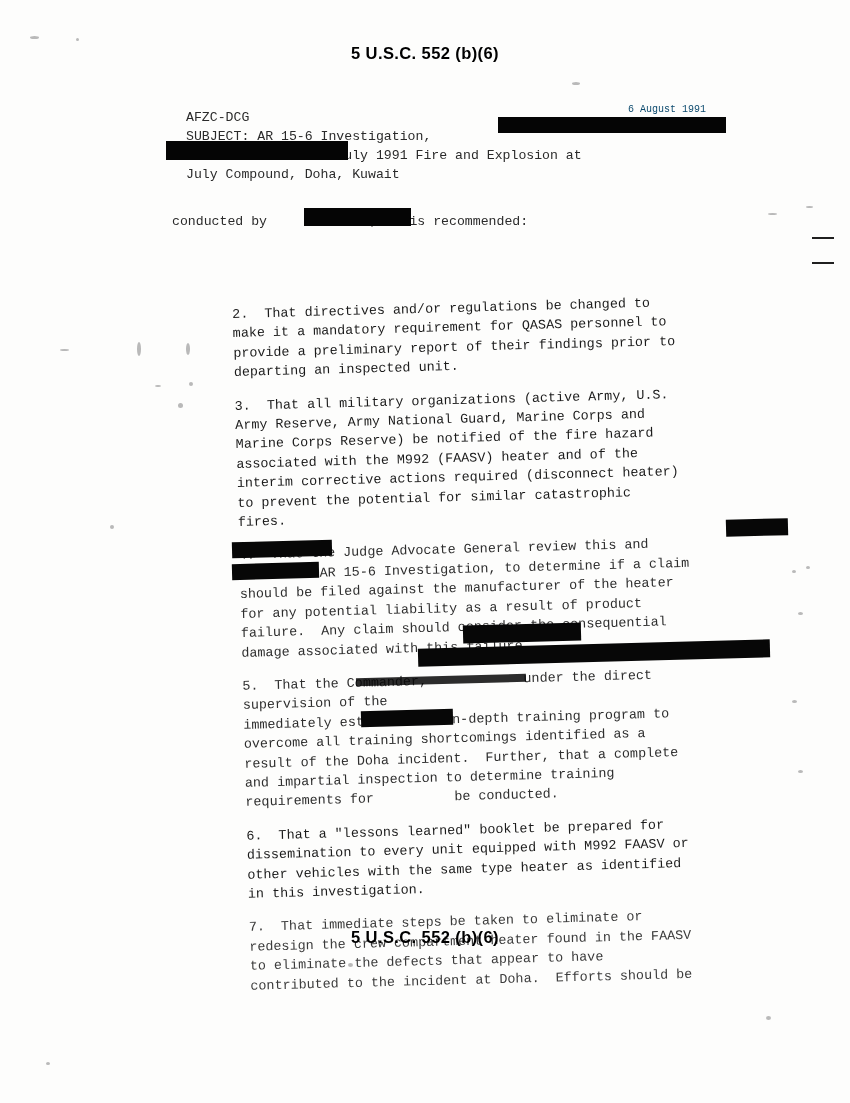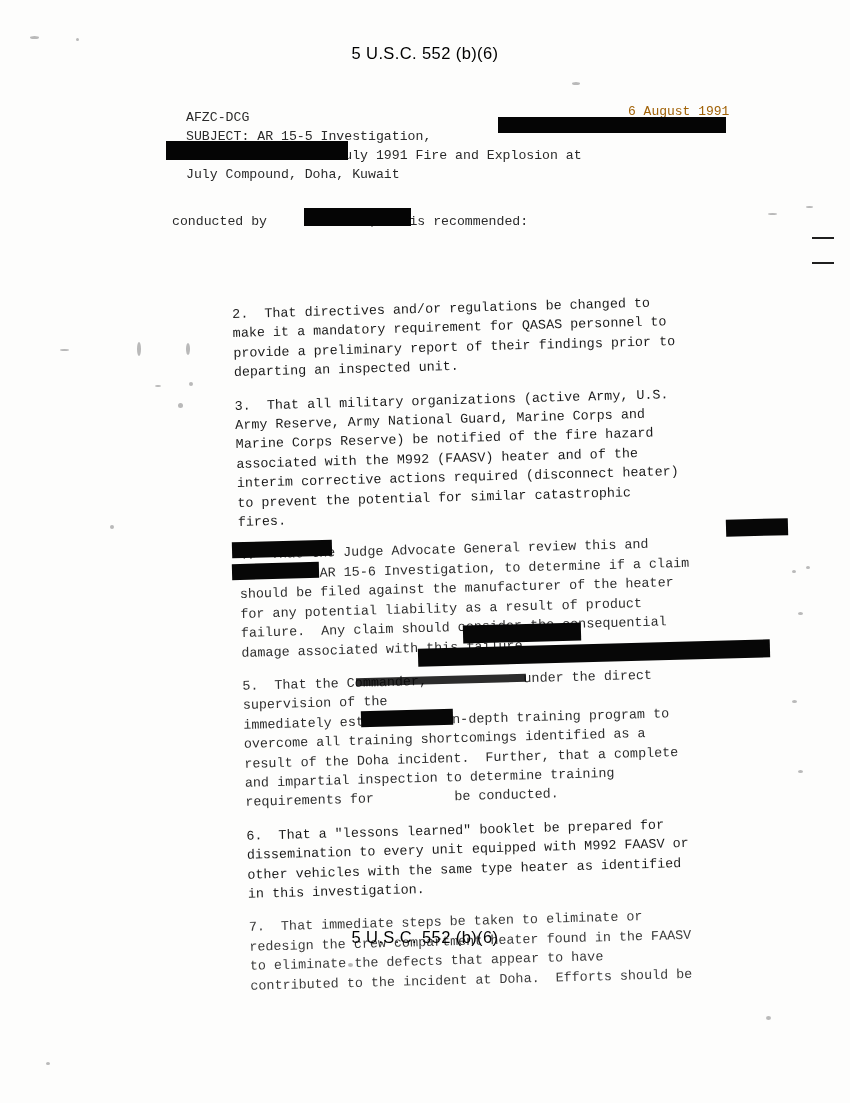--- a/index.html
+++ b/index.html
@@ -24,21 +24,21 @@
     background: #b9b9b9;
     border-radius: 50%;
     pointer-events: none;
   }
 
   .hdr-stamp {
     position: absolute;
     width: 100%;
     text-align: center;
     font-family: "Liberation Sans", sans-serif;
-    font-weight: normal;
+    font-weight: bold;
     font-size: 16.5px;
     letter-spacing: 0.4px;
     color: #000;
   }
   #stamp-top { top: 44px; }
   #stamp-bottom { top: 928px; }
 
   .blk {
     position: absolute;
     background: #050505;
@@ -55,22 +55,22 @@
   #memo-head {
     left: 186px;
     top: 108px;
     font-size: 13.2px;
     line-height: 19px;
     color: #2a2a2a;
   }
   #memo-date {
     left: 628px;
     top: 104px;
-    font-size: 13px;
-    color: #a16207;
+    font-size: 10px;
+    color: #0c4a6e;
   }
 
   
   #body-wrap {
     position: absolute;
     left: 232px;
     top: 305px;
     width: 560px;
     transform: rotate(-1.55deg);
     transform-origin: 0 0;
@@ -101,21 +101,21 @@
 </head>
 <body>
 
 <div id="page">
 
   <div class="hdr-stamp" id="stamp-top">5 U.S.C. 552 (b)(6)</div>
 
   <div class="txt" id="memo-date">6 August 1991</div>
 
   <div class="txt" id="memo-head"><span>AFZC-DCG</span>
-<span>SUBJECT: AR 15-5 Investigation,</span>
+<span>SUBJECT: AR 15-6 Investigation,</span>
 <span>             in 11 July 1991 Fire and Explosion at</span>
 <span>July Compound, Doha, Kuwait</span></div>
 
   <div class="txt" style="left:172px; top:214px; font-size:13.2px; color:#2b2b2b;">conducted by             , it is recommended:</div>
 
   <div class="blk" style="left:498px; top:117px; width:228px; height:16px;"></div>
   <div class="blk" style="left:166px; top:141px; width:182px; height:19px;"></div>
   <div class="blk" style="left:304px; top:208px; width:107px; height:18px;"></div>
 
   <div class="edge-mark" style="left:812px; top:237px; width:22px; height:2px;"></div>

